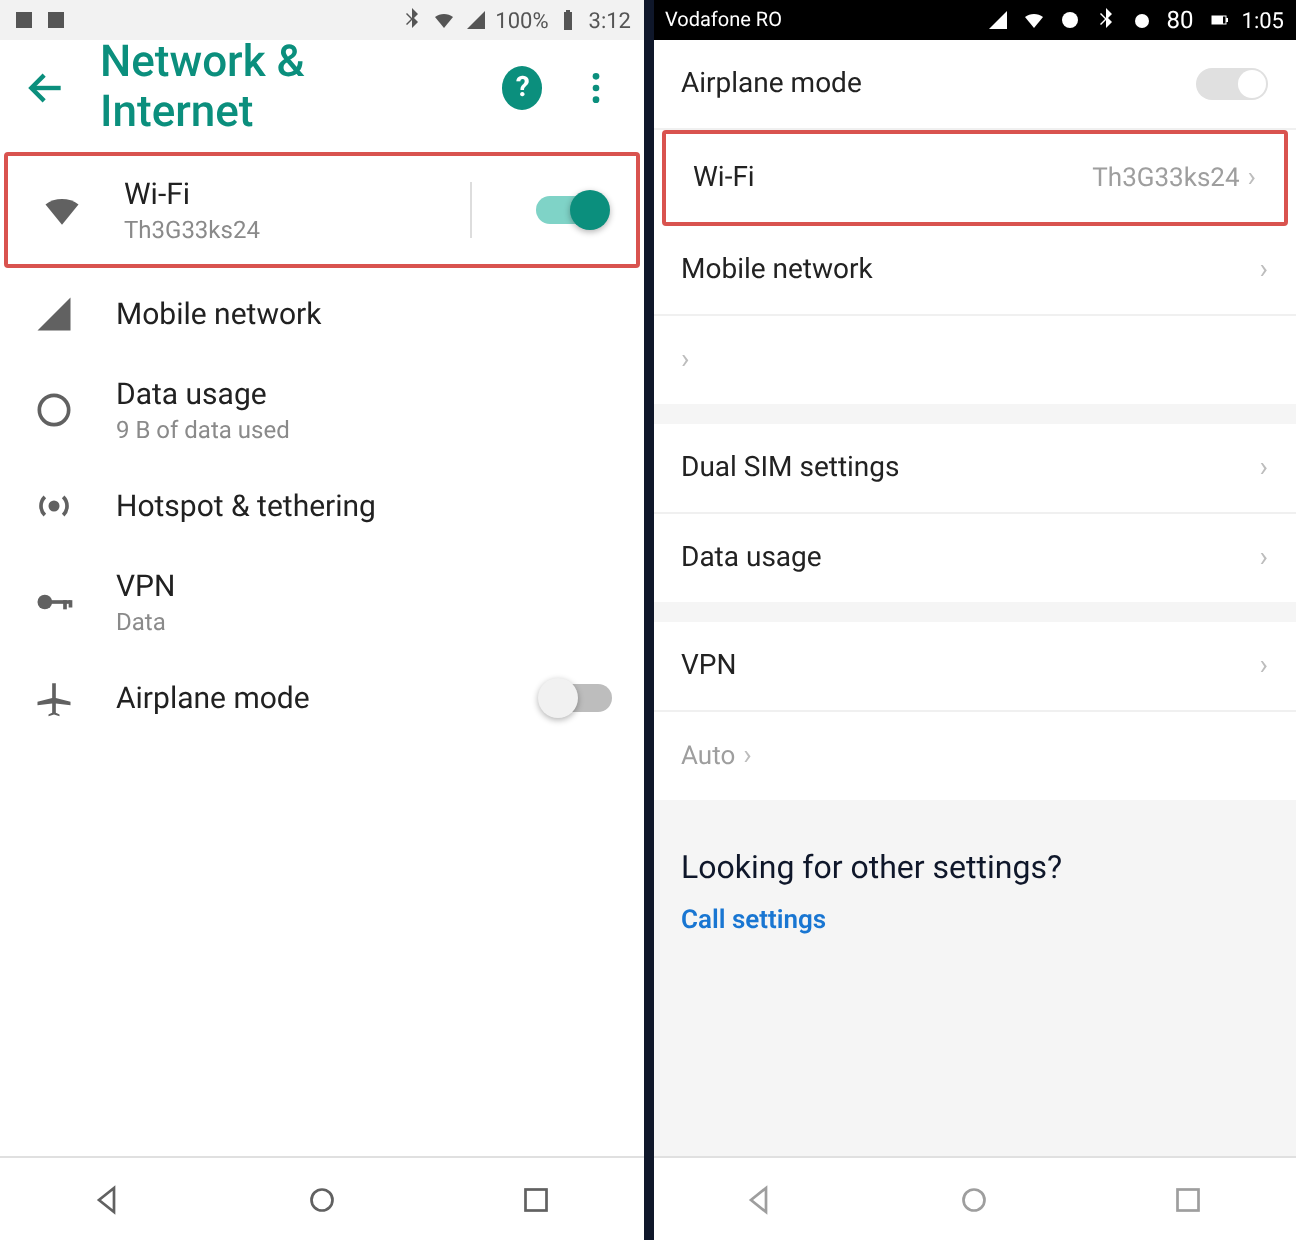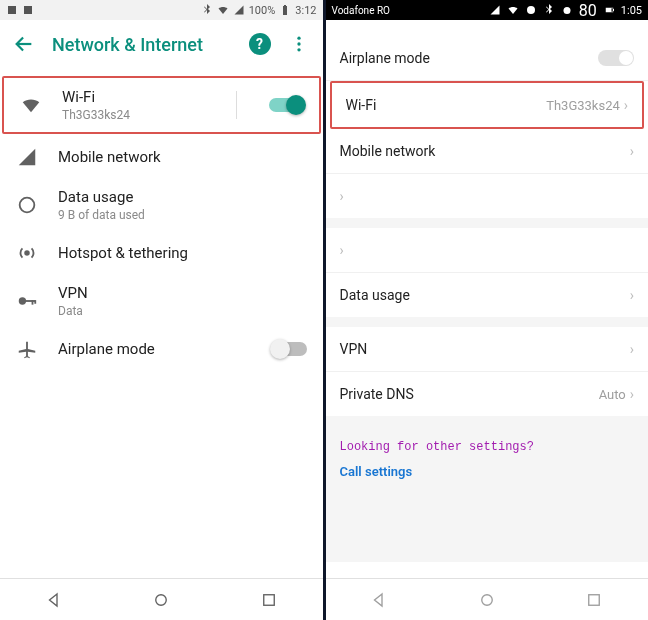--- a/index.html
+++ b/index.html
@@ -1,30 +1,30 @@
 <!DOCTYPE html>
 <html><head>
 <meta charset="utf-8">
 <style>
   * { margin: 0; padding: 0; box-sizing: border-box; font-family: Roboto, Arial, sans-serif; }
   body { background: #fff; width: 648px; height: 620px; display: flex; }
   .phone { flex: 1; height: 100%; display: flex; flex-direction: column; background: #fff; position: relative; }
-  .phone + .phone { border-left: 3px solid #0f172a; gap: 16px; }
+  .phone + .phone { border-left: 5px solid #0f172a; }
   
   .status-bar { height: 20px; display: flex; align-items: center; padding: 0 6px; font-size: 11px; }
   .status-left { background: #f2f2f2; color: #555; }
   .status-left .tray { display: flex; gap: 4px; align-items: center; }
   .status-left .right { margin-left: auto; display: flex; gap: 4px; align-items: center; }
   .status-right { background: #000; color: #fff; justify-content: flex-end; gap: 6px; }
   .status-right .carrier { margin-right: auto; font-size: 10px; }
   .ico { width: 12px; height: 12px; display: inline-flex; }
   .ico svg { width: 100%; height: 100%; }
   
   .appbar { height: 48px; display: flex; align-items: center; padding: 0 12px; gap: 16px; }
-  .appbar-l .title { color: #0b8f7d; font-weight: 500; font-size: 18px; }
+  .appbar-l .title { color: #0b8f7d; font-weight: 500; font-size: 22px; }
   .appbar-l .spacer { flex: 1; }
   .appbar-r .title { color: #000; font-weight: 600; font-size: 18px; }
   .icon-btn { width: 24px; height: 24px; display: inline-flex; align-items: center; justify-content: center; cursor: pointer; }
   .help-circ { width: 22px; height: 22px; border-radius: 50%; background: #0b8f7d; color: #fff; display: flex; align-items: center; justify-content: center; font-weight: bold; font-size: 14px; }
   
   .list-l { flex: 1; padding-top: 6px; }
   .row-l { display: flex; align-items: center; padding: 10px 16px; gap: 20px; }
   .row-l .ic { width: 22px; height: 22px; color: #616161; display: flex; align-items: center; justify-content: center; flex: 0 0 22px; }
   .row-l .txt { flex: 1; }
   .row-l .t1 { color: #212121; font-size: 15px; }
@@ -43,21 +43,21 @@
   .group { background: #fff; margin-bottom: 10px; }
   .row-r { display: flex; align-items: center; padding: 14px 14px; font-size: 14px; color: #222; border-bottom: 1px solid #f0f0f0; }
   .row-r:last-child { border-bottom: none; }
   .row-r .label { flex: 1; }
   .row-r .val { color: #9e9e9e; font-size: 13px; margin-right: 4px; }
   .chev { color: #bdbdbd; }
   .highlight-r { border: 2px solid #d9534f; margin: 0 4px; border-radius: 2px; }
   .pill { width: 36px; height: 16px; border-radius: 8px; background: #e0e0e0; position: relative; }
   .pill::after { content: ""; position: absolute; right: 1px; top: 1px; width: 14px; height: 14px; border-radius: 50%; background: #fff; }
   .footer-box { background: #f5f5f5; padding: 14px; }
-  .footer-box .q { color: #a21caf; font-size: 12px; font-family: Liberation Mono, monospace; }
+  .footer-box .q { color: #0f172a; font-size: 16px; }
   .footer-box .link { color: #1976d2; font-weight: 600; font-size: 13px; margin-top: 10px; }
   
   .navbar { height: 42px; border-top: 1px solid #e0e0e0; background: #fff; display: flex; align-items: center; justify-content: space-around; color: #616161; }
   .navbar .nb { width: 18px; height: 18px; display: inline-flex; }
 </style>
 </head>
 <body>
 
 <div class="phone">
   <div class="status-bar status-left">
@@ -245,21 +245,21 @@
     <span class="ico">
         <svg viewBox="0 0 24 24" fill="#fff">
           <path d="M12 2v8L7 5l-1 1 5 5-5 5 1 1 5-5v8l6-6-4-4 4-4-6-6z"></path>
         </svg>
       </span>
     <span class="ico">
         <svg viewBox="0 0 24 24" fill="#fff">
           <circle cx="12" cy="13" r="7"></circle>
         </svg>
       </span>
-    <span style="font-size:16px;">80</span>
+    <span style="font-size:12px;">80</span>
     <span class="ico">
         <svg viewBox="0 0 24 24" fill="#fff">
           <rect x="6" y="8" width="14" height="8" stroke="#fff" fill="none"></rect>
           <rect x="6" y="8" width="11" height="8"></rect>
           <rect x="20" y="10" width="2" height="4"></rect>
         </svg>
       </span>
     <span>1:05</span>
   </div>
 
@@ -281,35 +281,35 @@
         <span class="label">Mobile network</span>
         <span class="chev">›</span>
       </div>
       <div class="row-r">
         <span class="chev">›</span>
       </div>
     </div>
 
     <div class="group">
       <div class="row-r">
+        <span class="label">Dual SIM settings</span>
         <span class="chev">›</span>
       </div>
       <div class="row-r">
         <span class="label">Data usage</span>
         <span class="chev">›</span>
       </div>
     </div>
 
     <div class="group">
       <div class="row-r">
         <span class="label">VPN</span>
         <span class="chev">›</span>
       </div>
       <div class="row-r">
-        <span class="label">Private DNS</span>
         <span class="val">Auto</span>
         <span class="chev">›</span>
       </div>
     </div>
 
     <div class="footer-box">
       <div class="q">Looking for other settings?</div>
       <div class="link">Call settings</div>
     </div>
   </div>

